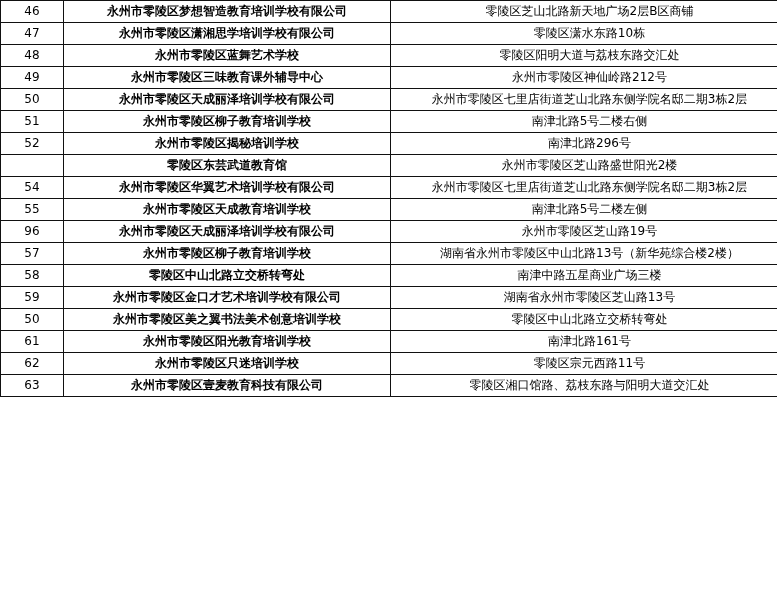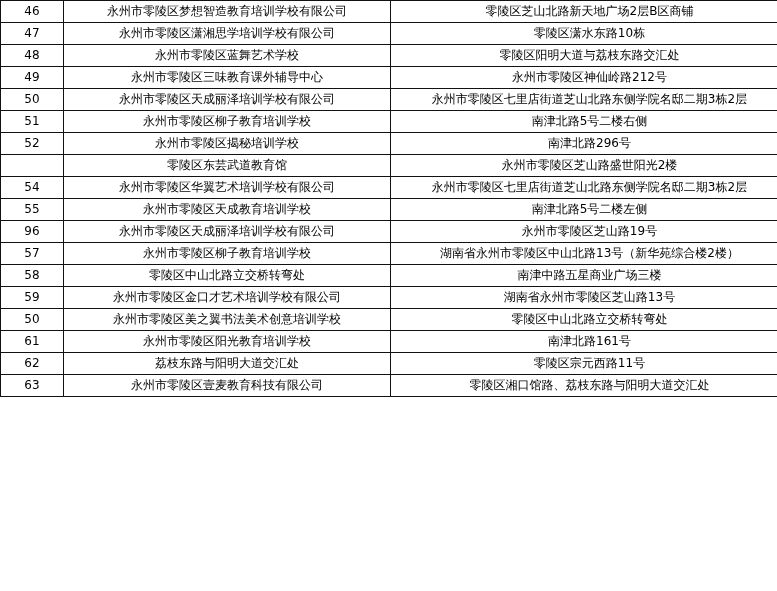--- a/index.html
+++ b/index.html
@@ -34,20 +34,21 @@
     line-height: 1.25;
     padding: 3px 2px;
     word-break: break-all;
   }
   td.col-idx {
     width: 58px;
     font-size: 13px;
   }
   td.col-name {
     width: 322px;
+    font-weight: bold;
   }
   td.col-addr {
     width: 393px;
   }
   .two-line {
     line-height: 1.2;
   }
 </style>
 </head>
 <body>
@@ -147,21 +148,21 @@
       </tr>
 
       <tr>
         <td class="col-idx">61</td>
         <td class="col-name">永州市零陵区阳光教育培训学校</td>
         <td class="col-addr">南津北路161号</td>
       </tr>
 
       <tr>
         <td class="col-idx">62</td>
-        <td class="col-name">荔枝东路与阳明大道交汇处</td>
+        <td class="col-name">永州市零陵区只迷培训学校</td>
         <td class="col-addr">零陵区宗元西路11号</td>
       </tr>
 
       <tr>
         <td class="col-idx">63</td>
         <td class="col-name">永州市零陵区壹麦教育科技有限公司</td>
         <td class="col-addr">零陵区湘口馆路、荔枝东路与阳明大道交汇处</td>
       </tr>
 
     </tbody>

